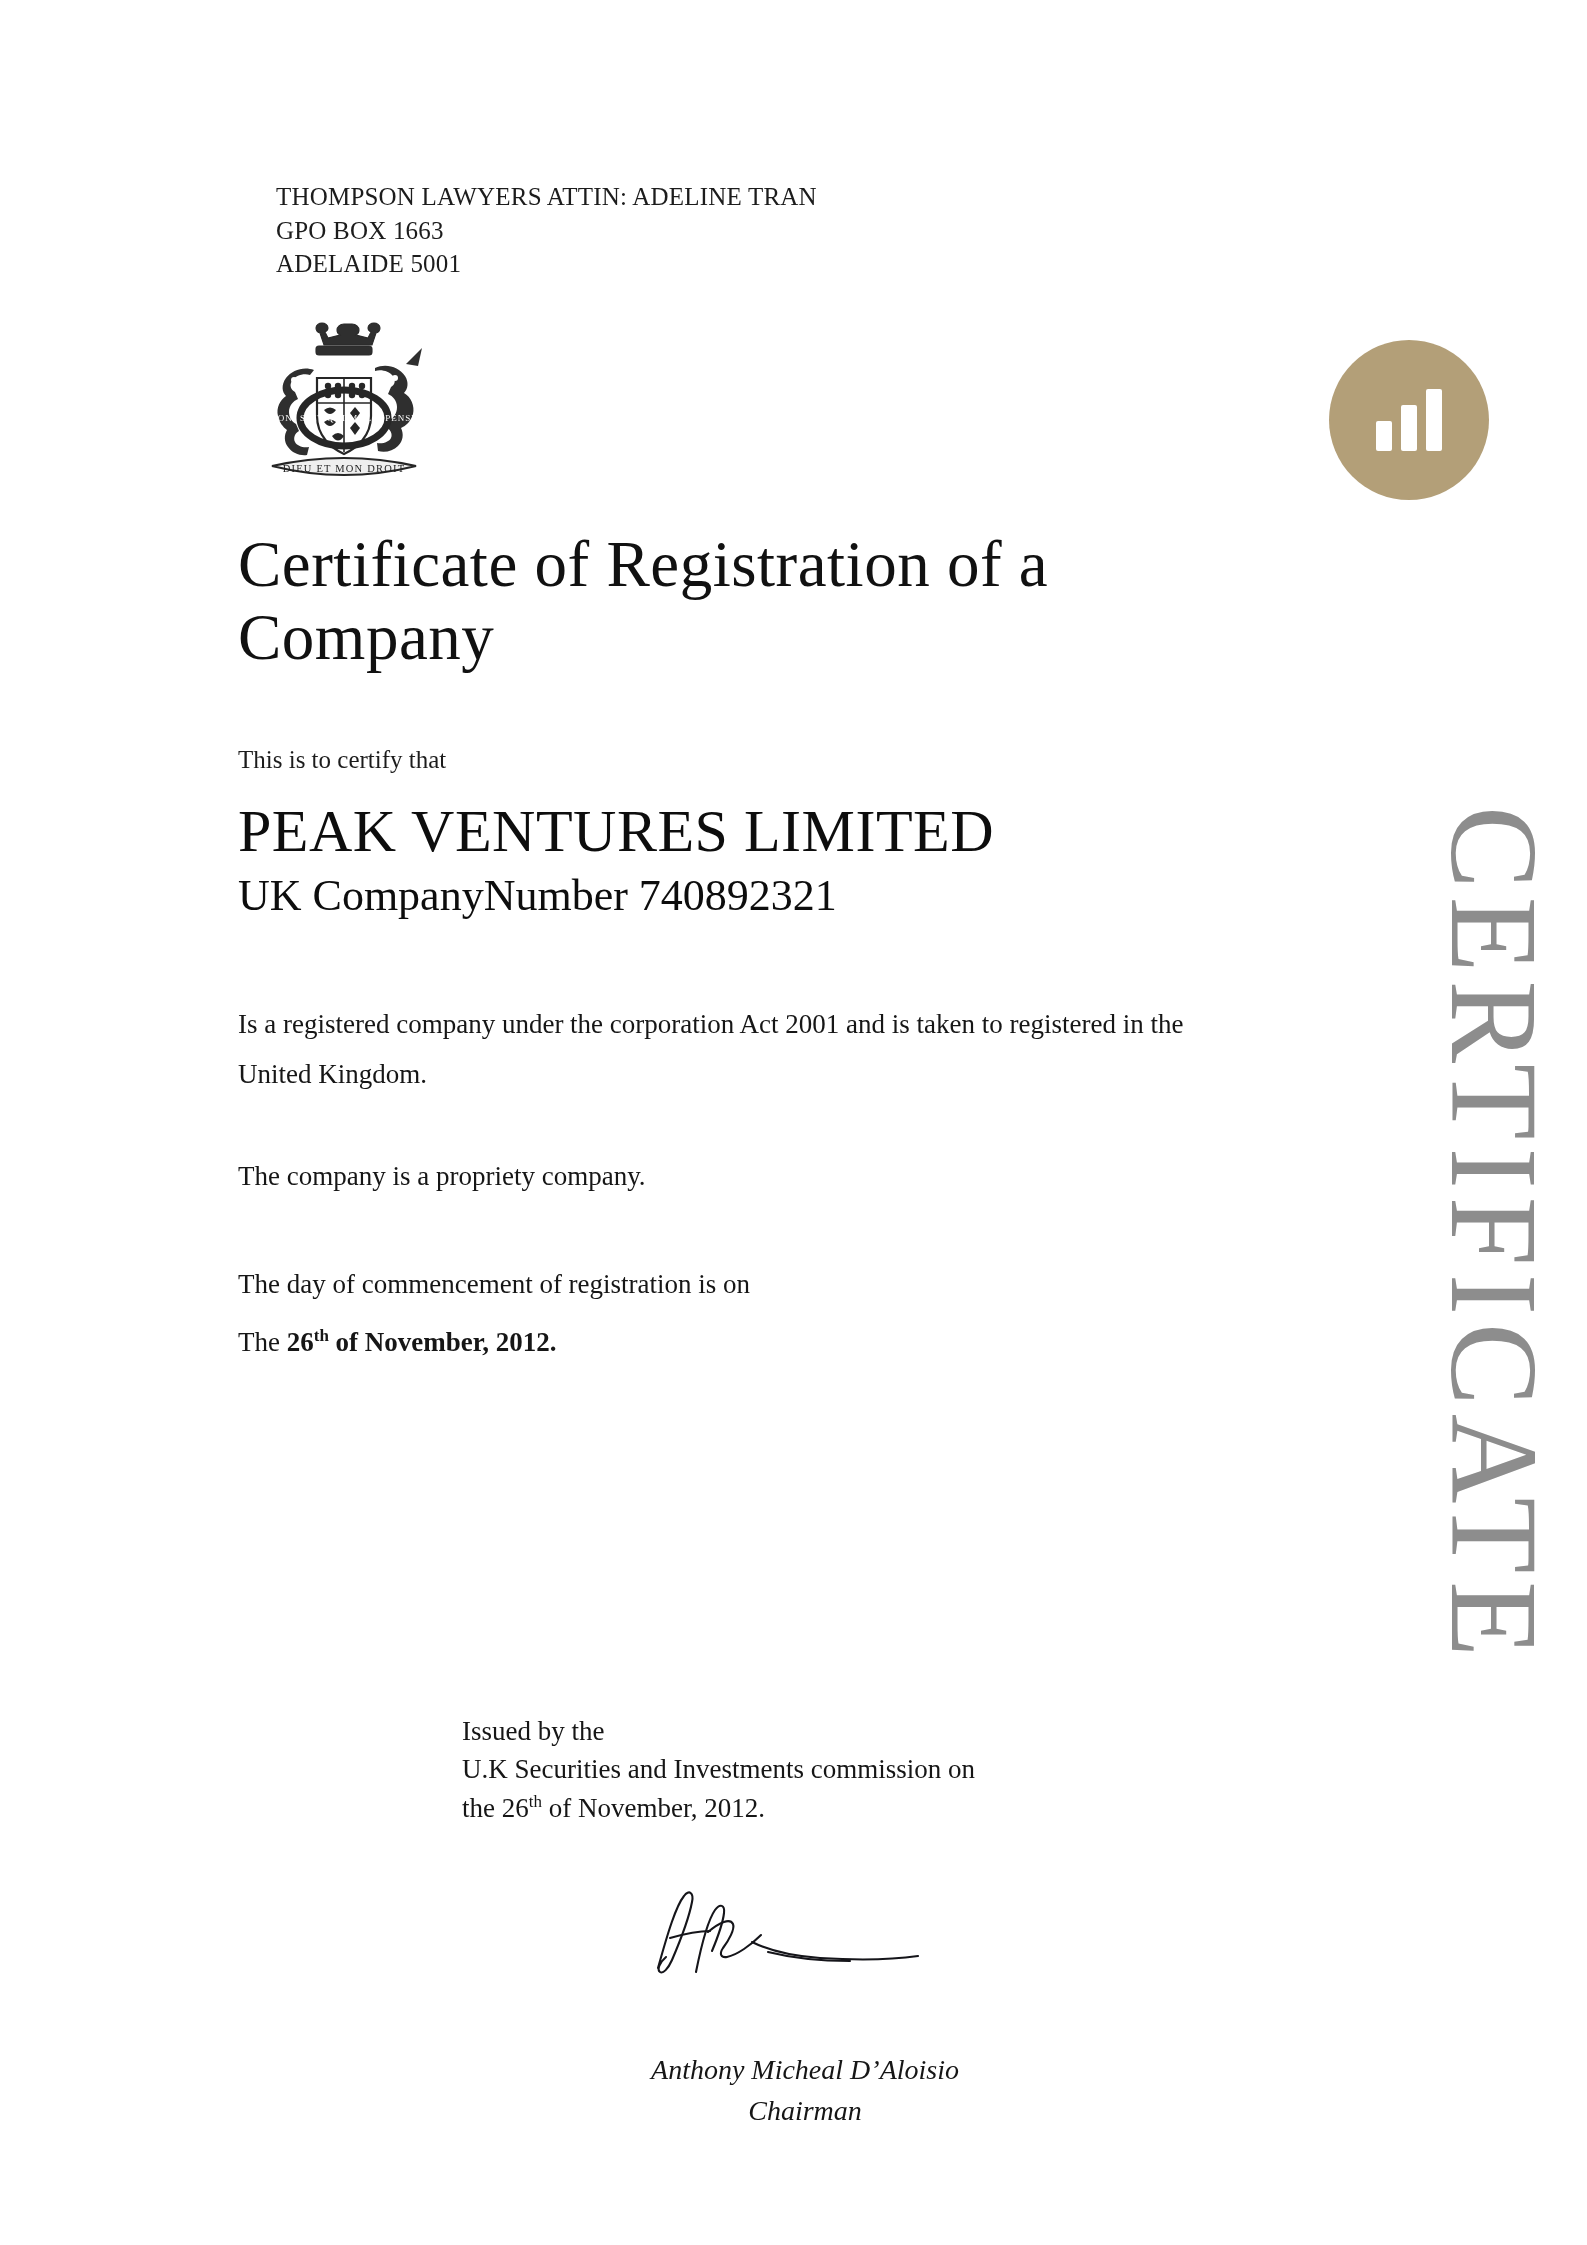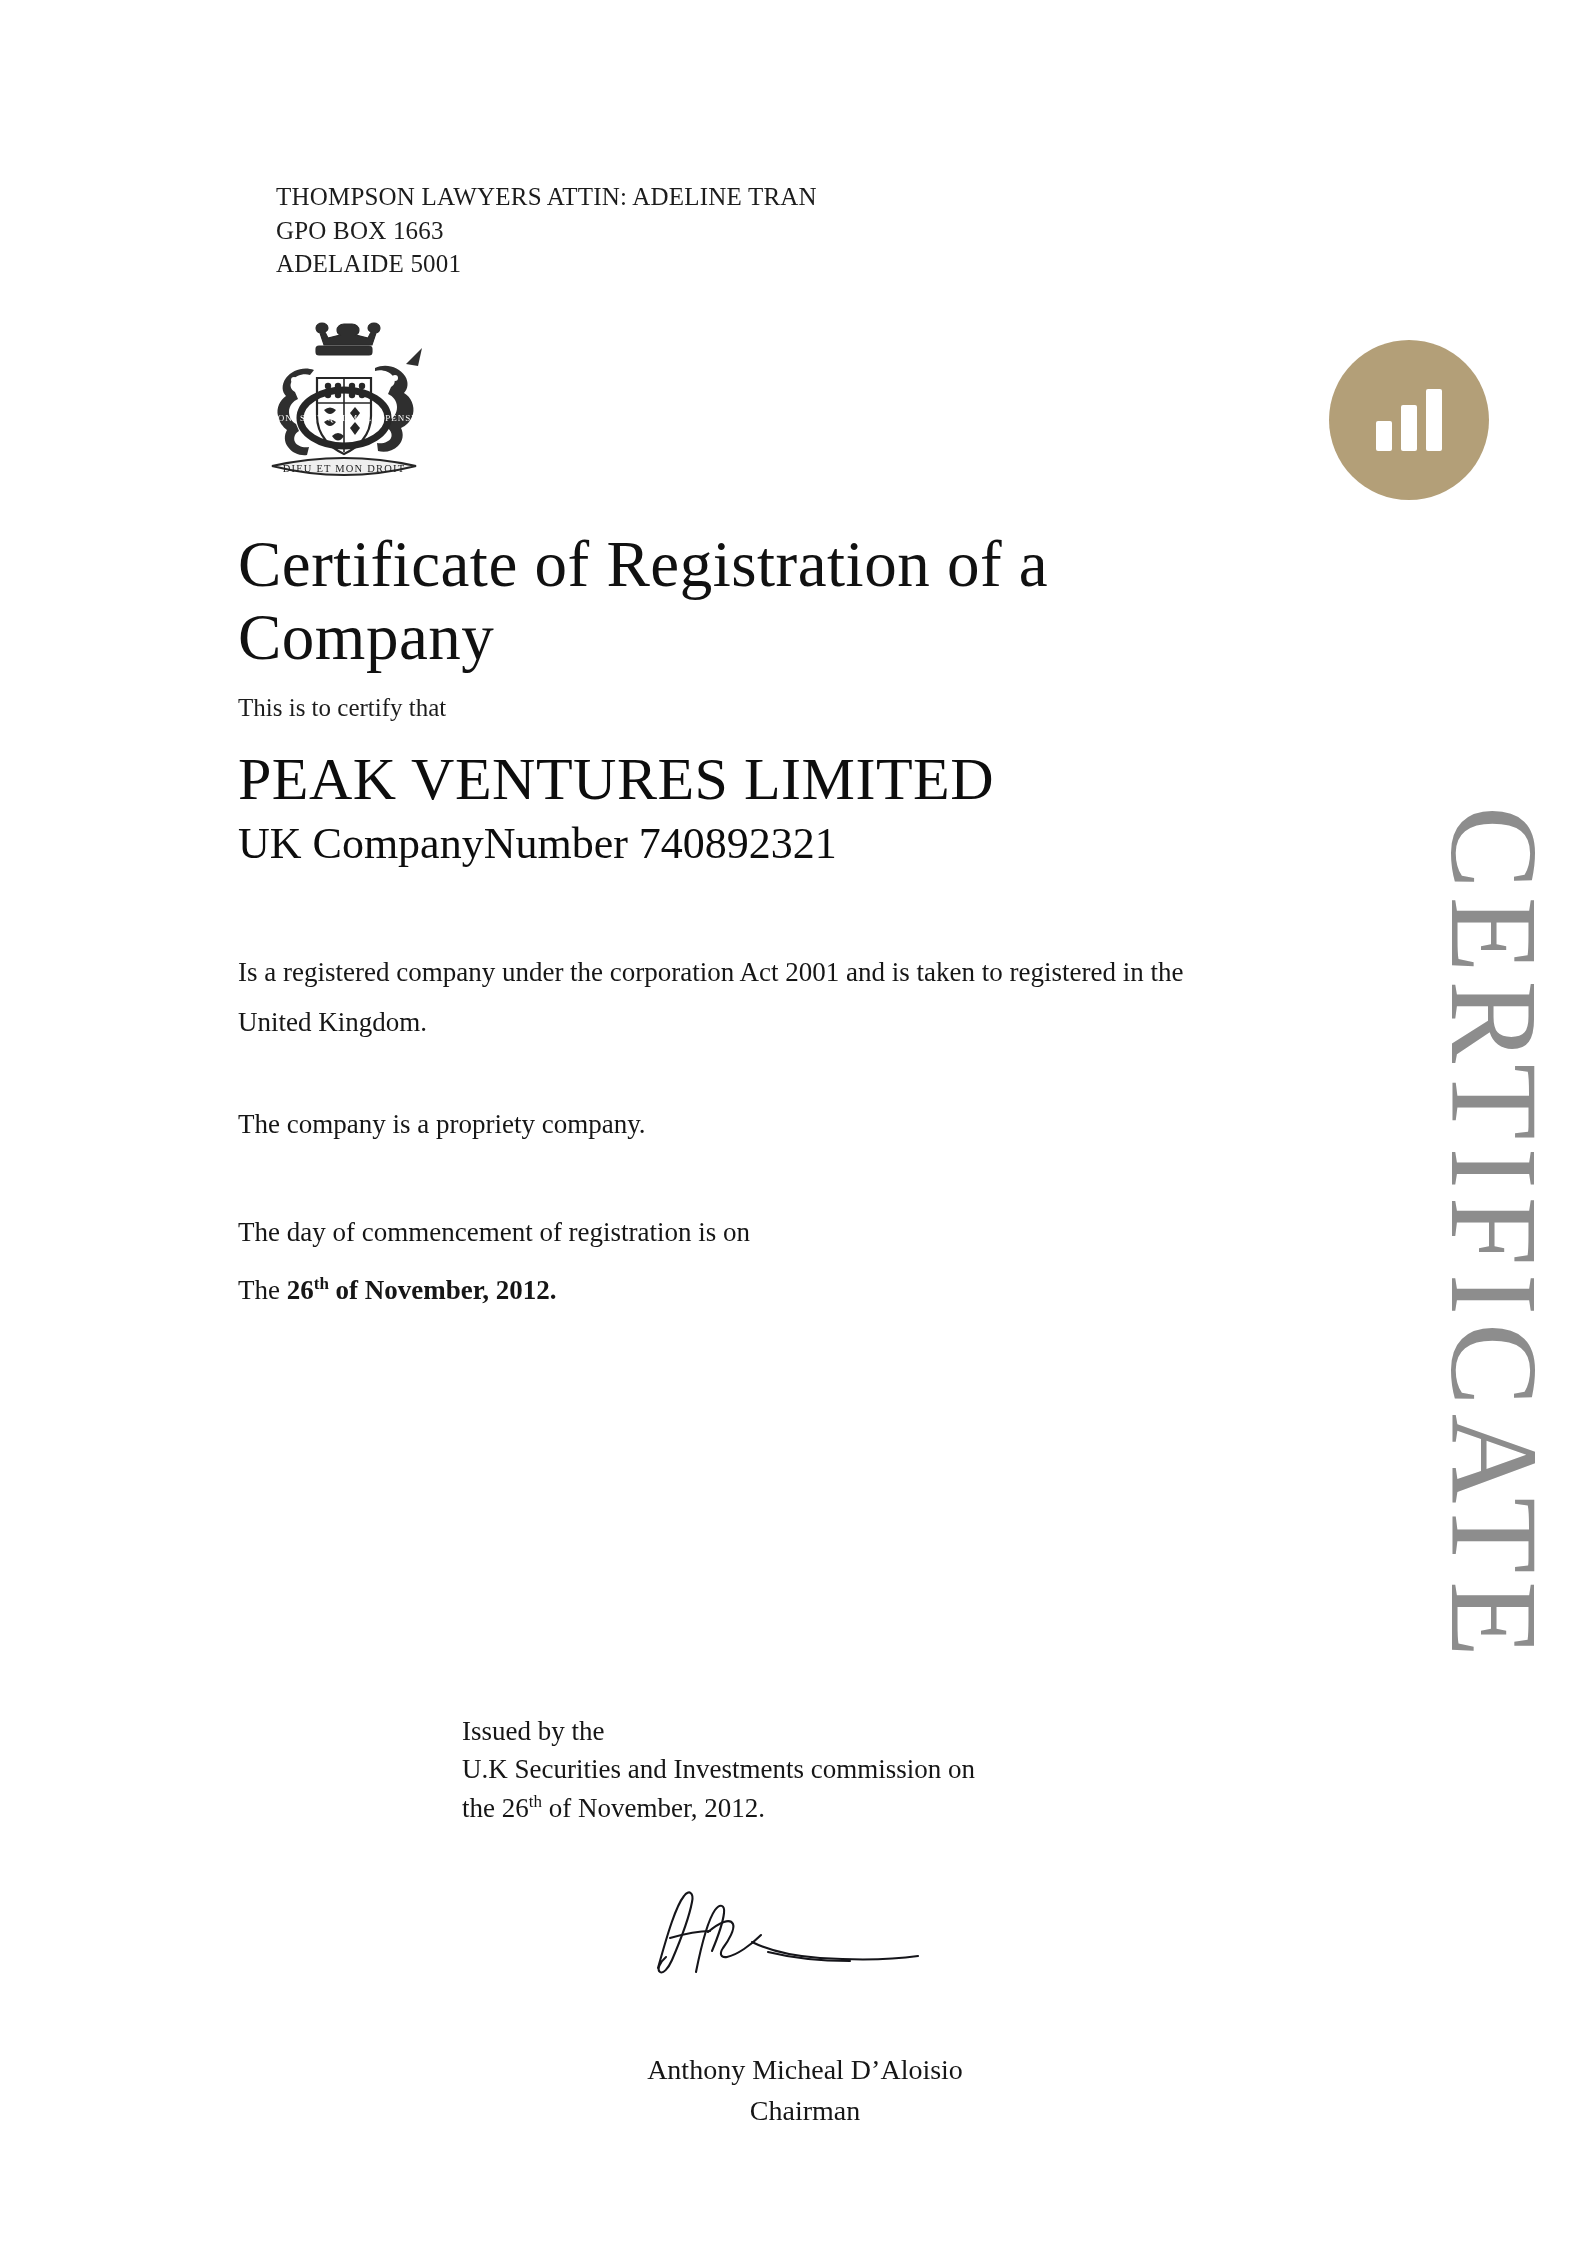--- a/index.html
+++ b/index.html
@@ -109,21 +109,21 @@
   }
 
   .act-line {
     margin-top: 38px;
     font-size: 26px;
     color: #1c1c1c;
     letter-spacing: 0.2px;
   }
 
   .certify-line {
-    margin-top: 20px;
+    margin-top: 72px;
     font-size: 25px;
     color: #1c1c1c;
   }
 
   .company-name {
     margin-top: 26px;
     font-size: 60px;
     letter-spacing: 0.5px;
     color: #0d0d0d;
     line-height: 1.06;
@@ -176,20 +176,21 @@
 
   .signer {
     position: absolute;
     left: 570px;
     top: 2050px;
     width: 470px;
     text-align: center;
     font-size: 28px;
     line-height: 1.45;
     color: #161616;
+    font-style: italic;
   }
 </style>
 </head>
 <body>
 
 <div class="page">
 
   <div class="addressee">
     <div>THOMPSON LAWYERS ATTIN: ADELINE TRAN</div>
     <div>GPO BOX 1663</div>

